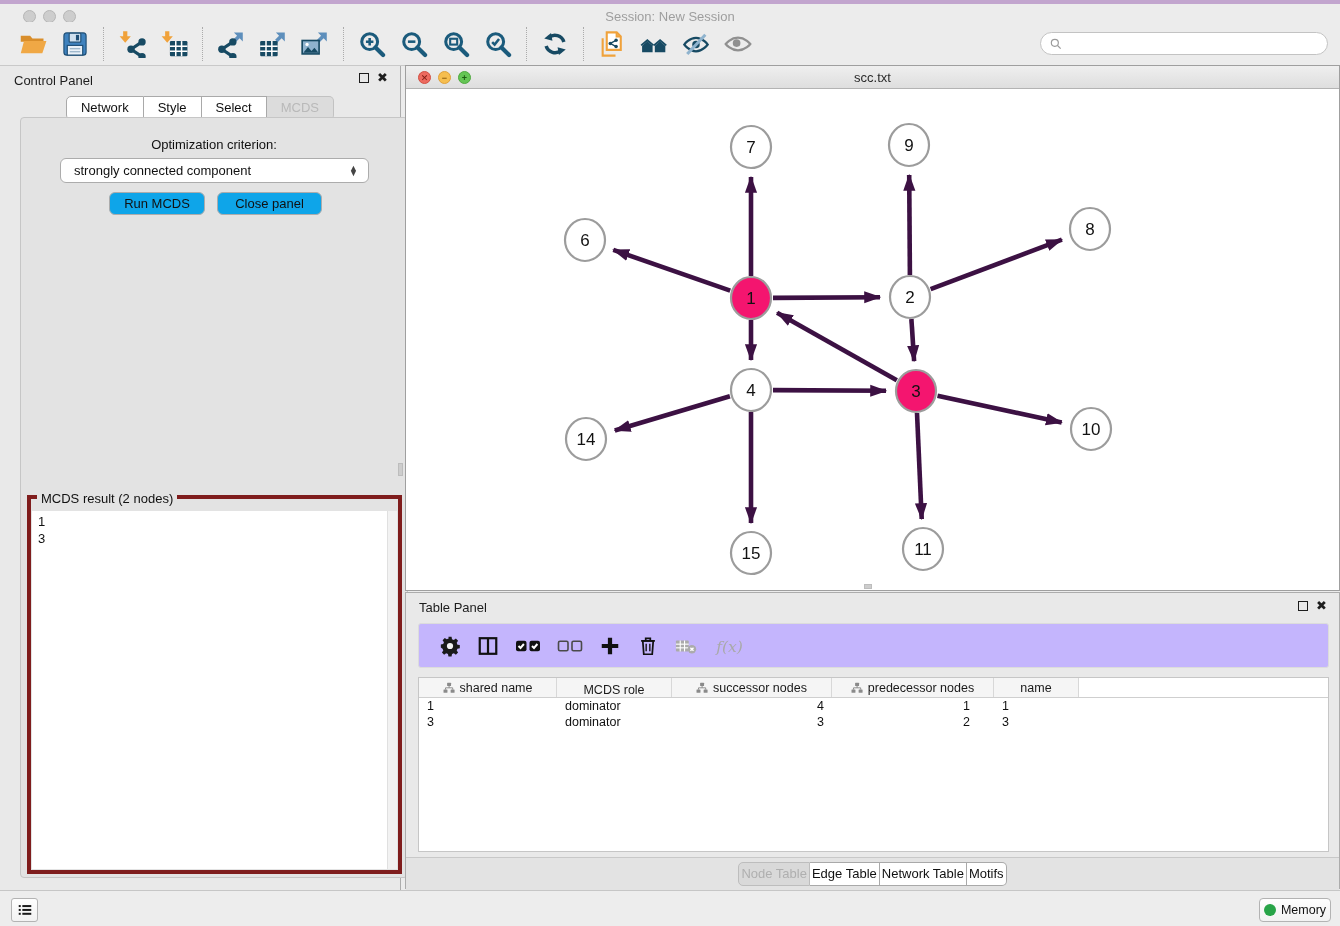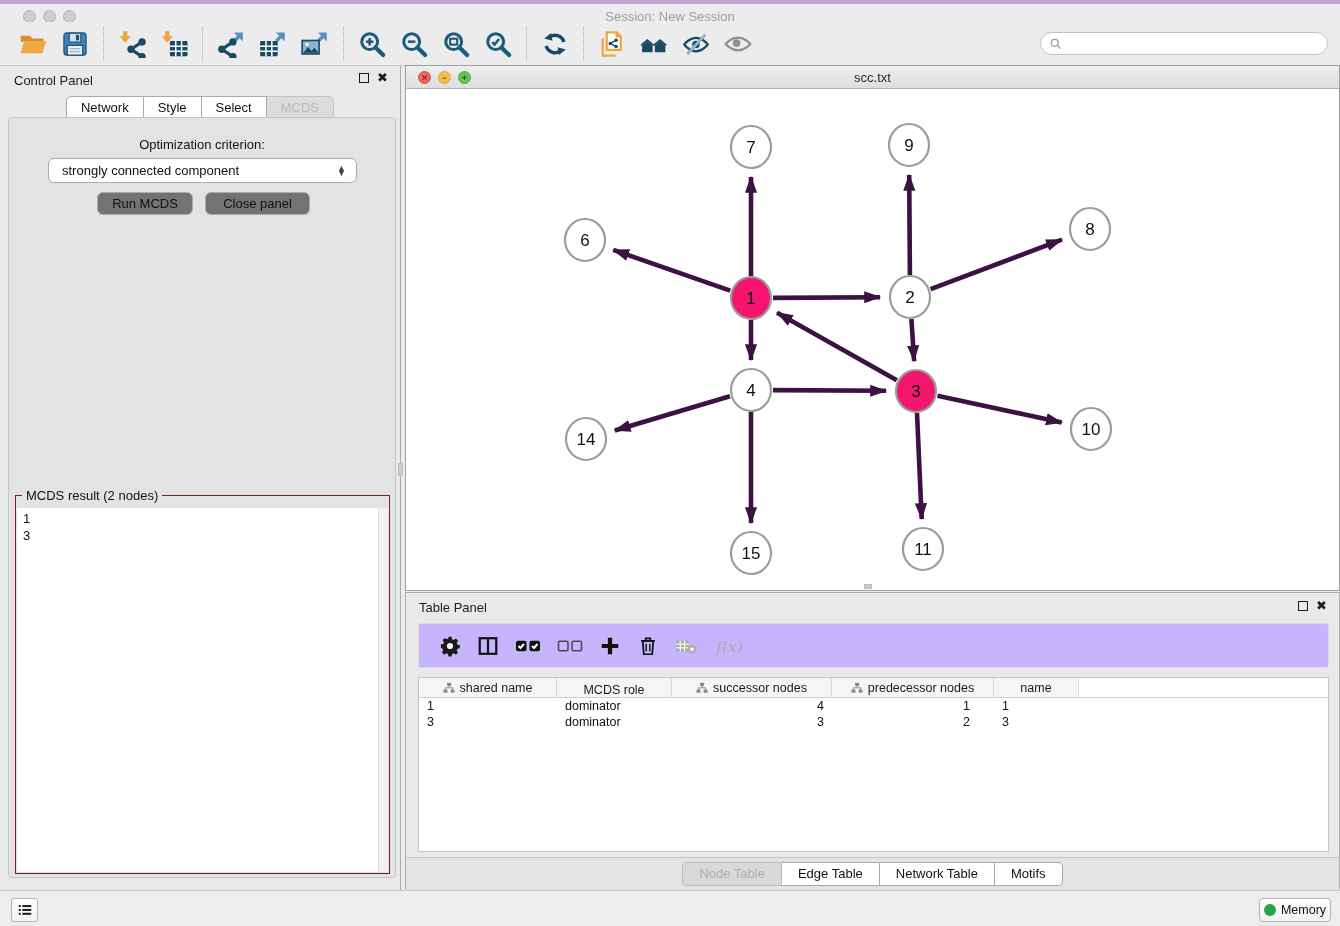--- a/index.html
+++ b/index.html
@@ -27,29 +27,29 @@
   #cp-title { position:absolute; left:14px; top:7px; }
   .win-btns { position:absolute; display:flex; align-items:center; gap:8px; }
   #cp-btns { right:12px; top:7px; }
   .float-box { width:10px; height:10px; border:1.6px solid #1d1d1d; display:inline-block; }
   .x-glyph { font-size:13px; font-weight:bold; color:#1d1d1d; line-height:10px; }
   #cp-tabs { position:absolute; left:0; top:30px; width:100%; display:flex; justify-content:center; }
   .cp-tab { font-size:13px; color:#111; background:#fff; border:1px solid #A9A9A9; border-left:none; padding:3px 14px 4px; }
   .cp-tab:first-child { border-left:1px solid #A9A9A9; border-radius:5px 0 0 5px; }
   .cp-tab.last { border-radius:0 5px 5px 0; }
   .cp-tab.active { background:#DCDCDC; color:#B9B9B9; border-color:#C2C2C2; }
-  #cp-box { position:absolute; left:8px; top:51px; width:388px; height:761px; background:#E3E3E3; border:1px solid #C6C6C6; border-radius:4px; }
+  #cp-box { position:absolute; left:20px; top:51px; width:388px; height:761px; background:#E3E3E3; border:1px solid #C6C6C6; border-radius:4px; }
   #opt-label { position:absolute; left:0; top:19px; width:100%; text-align:center; font-size:13px; color:#111; }
   #opt-select { position:absolute; left:39px; top:40px; width:309px; height:25px; background:#fff; border:1px solid #ACACAC; border-radius:6px; display:flex; align-items:center; padding:0 10px 0 13px; font-size:13px; color:#111; }
   #opt-select .sel-text { flex:1; }
   .stepper { display:flex; flex-direction:column; align-items:center; line-height:5px; font-size:9px; color:#444; letter-spacing:0; }
-  .btn { position:absolute; height:23px; background:#737373; border:1px solid #ACACAC; border-radius:6px; font-size:13px; color:#111; display:flex; align-items:center; justify-content:center; }
+  .btn { position:absolute; height:23px; background:#0ea5e9; border:1px solid #ACACAC; border-radius:6px; font-size:13px; color:#111; display:flex; align-items:center; justify-content:center; }
   #run-btn  { left:88px; top:74px; width:96px; }
   #close-btn{ left:196px; top:74px; width:105px; }
-  #mcds-fieldset { position:absolute; left:6px; top:377px; width:375px; height:379px; border:1px solid #7f1d1d; }
+  #mcds-fieldset { position:absolute; left:6px; top:377px; width:375px; height:379px; border:4px solid #7f1d1d; }
   #mcds-legend { position:absolute; left:6px; top:-8px; background:#E3E3E3; padding:0 4px; font-size:13px; color:#111; }
   #mcds-text { position:absolute; left:1px; top:12px; right:1px; bottom:1px; background:#fff; font-size:13px; line-height:17px; padding:2px 6px; color:#111; }
   #mcds-scroll { position:absolute; right:1px; top:12px; width:10px; bottom:1px; background:#F2F2F2; border-left:1px solid #E0E0E0; }
 
   
   #net-window { position:absolute; left:405px; top:65px; width:935px; height:526px; background:#fff; border:1px solid #9F9F9F; }
   #net-titlebar { position:absolute; left:0; top:0; width:100%; height:23px; background:linear-gradient(#EFEFEF,#DEDEDE); border-bottom:1px solid #B3B3B3; }
   .mini-tl { position:absolute; top:5px; width:13px; height:13px; border-radius:50%; font-size:9px; font-weight:bold; text-align:center; line-height:12px; }
   #net-title { position:absolute; left:0; top:4px; width:100%; text-align:center; font-size:13px; color:#2b2b2b; }
   #graph-holder { position:absolute; left:0; top:23px; width:933px; height:501px; }
@@ -63,21 +63,21 @@
   .tp-btn { height:34px; display:flex; align-items:center; justify-content:center; margin:0 8px; }
   .tp-btn svg { height:22px; }
   #tp-table { position:absolute; left:12px; top:84px; width:911px; height:175px; background:#fff; border:1px solid #C6C6C6; }
   #tp-header { display:flex; height:20px; border-bottom:1px solid #CFCFCF; font-size:12.5px; color:#1a1a1a; }
   .th { background:#F5F5F5; border-right:1px solid #D8D8D8; display:flex; align-items:center; justify-content:center; gap:5px; }
   .th svg { width:12px; height:12px; }
   .th.filler { background:#fff; border-right:none; flex:1; }
   .tr { display:flex; height:16px; font-size:12.5px; color:#111; }
   .td { overflow:hidden; white-space:nowrap; }
   #tp-tabs { position:absolute; left:0; top:264px; width:100%; height:33px; background:#E3E3E3; border-top:1px solid #C8C8C8; display:flex; justify-content:center; align-items:center; }
-  .tp-tab { font-size:13px; color:#111; background:#fff; border:1px solid #A9A9A9; border-left:none; padding:3px 16px 4px; }
+  .tp-tab { font-size:13px; color:#111; background:#fff; border:1px solid #A9A9A9; border-left:none; padding:3px 2px 4px; }
   .tp-tab:first-child { border-left:1px solid #A9A9A9; border-radius:5px 0 0 5px; }
   .tp-tab.last { border-radius:0 5px 5px 0; }
   .tp-tab.active { background:#D9D9D9; color:#AFAFAF; border-color:#BDBDBD; }
 
   
   #status-bar { position:absolute; left:0; top:890px; width:1340px; height:36px; background:#EDEDED; border-top:1px solid #C6C6C6;padding-left:16px; }
   #list-btn { position:absolute; left:11px; top:7px; width:27px; height:24px; background:linear-gradient(#FEFEFE,#F2F2F2); border:1px solid #B3B3B3; border-radius:3px; display:flex; align-items:center; justify-content:center; }
   #list-btn svg { width:16px; height:16px; }
   #memory-btn { position:absolute; right:9px; top:7px; width:72px; height:24px; background:linear-gradient(#FEFEFE,#F2F2F2); border:1px solid #B3B3B3; border-radius:4px; display:flex; align-items:center; justify-content:center; gap:5px; font-size:12.5px; color:#111; }
   #memory-dot { width:12px; height:12px; border-radius:50%; }

